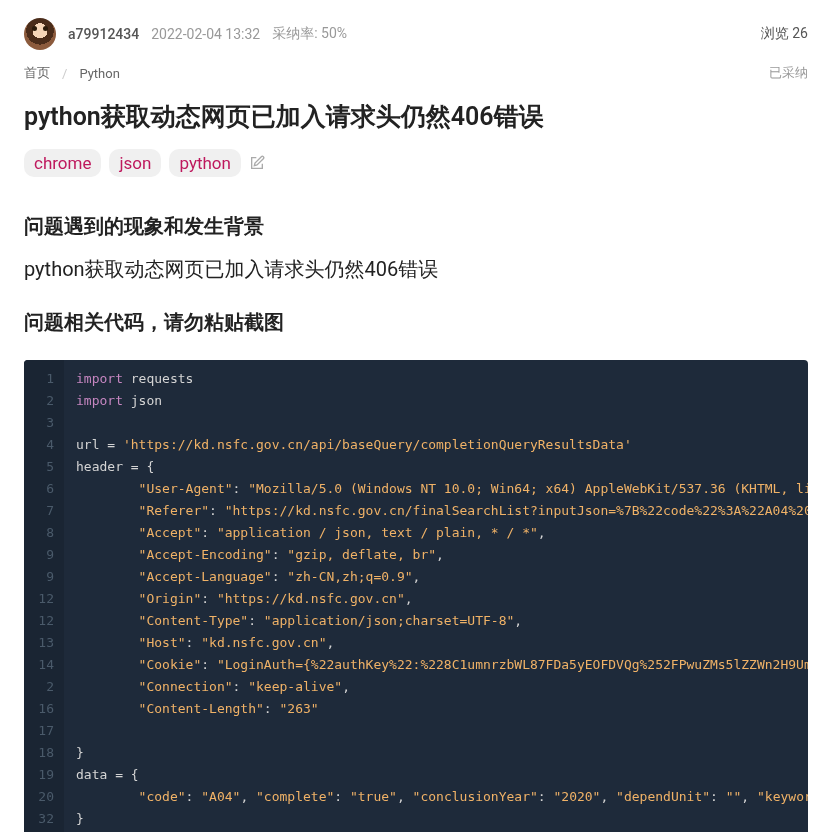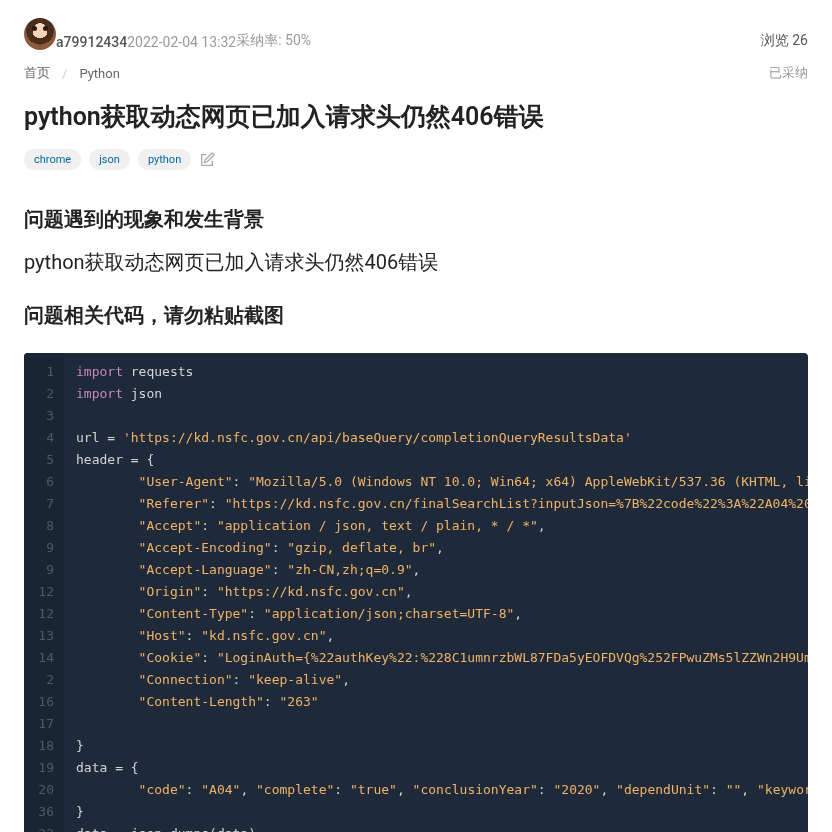--- a/index.html
+++ b/index.html
@@ -1,30 +1,30 @@
 <!DOCTYPE html>
 <html><head>
 <meta charset="utf-8">
 <style>
 *{margin:0;padding:0;box-sizing:border-box}
 body{font-family:-apple-system,BlinkMacSystemFont,"Segoe UI",Roboto,sans-serif;background:#fff;color:#333;width:832px;overflow:hidden}
-.hdr{display:flex;align-items:flex-end;padding:18px 24px 10px;gap:0}
+.hdr{display:flex;align-items:center;padding:18px 24px 10px;gap:12px}
 .av{width:32px;height:32px;border-radius:50%;background:radial-gradient(circle at 50% 40%,#f5d5b8 30%,#4a2c1a 30% 55%,#8b5a3c 55%);position:relative;overflow:hidden}
 .av::before{content:"";position:absolute;top:8px;left:8px;width:5px;height:5px;border-radius:50%;background:#2a1a0a;box-shadow:11px 0 #2a1a0a}
 .un{color:#555;font-weight:500;font-size:14px}
 .dt{color:#999;font-size:14px}
 .ar{color:#999;font-size:14px}
 .rt{margin-left:auto;color:#555;font-size:14px}
 .bc{padding:4px 24px 8px;font-size:13px;display:flex;align-items:center;gap:12px}
 .bc a{color:#666;text-decoration:none;cursor:pointer}
 .bc .sep{color:#ccc}
 .st{margin-left:auto;color:#999;font-size:13px}
 h1{padding:10px 24px 16px;font-size:25px;font-weight:600;color:#222}
 .tags{padding:0 24px 18px;display:flex;gap:8px;align-items:center}
-.tag{background:#f0f0f0;color:#0369a1;padding:4px 10px;font-size:11px;border-radius:10px;cursor:pointer}
+.tag{background:#f0f0f0;color:#be185d;padding:4px 10px;font-size:17px;border-radius:10px;cursor:pointer}
 .ed{width:16px;height:16px;color:#aaa;cursor:pointer}
 .ed svg{width:100%;height:100%}
 .sec{padding:8px 24px;font-size:20px;color:#222}
 .sec.b{font-weight:600;margin-top:10px}
 .code{margin:16px 24px 0;background:#1e2a3a;border-radius:4px 4px 0 0;overflow:hidden;display:flex;font-family:Consolas,Monaco,monospace;font-size:13px;line-height:22px}
 .gut{background:#1a2533;color:#4a5a6a;text-align:right;padding:8px 10px 8px 8px;user-select:none;min-width:40px}
 .src{padding:8px 12px;color:#d4d4d4;white-space:pre;overflow:hidden}
 .kw{color:#c586c0}
 .str{color:#f0b267}
 </style>
@@ -77,21 +77,21 @@
       <div>12</div>
       <div>12</div>
       <div>13</div>
       <div>14</div>
       <div>2</div>
       <div>16</div>
       <div>17</div>
       <div>18</div>
       <div>19</div>
       <div>20</div>
-      <div>36</div>
+      <div>32</div>
       <div>22</div>
       <div>23</div>
 </div>
 <div class="src"><span class="kw">import</span><span> requests</span>
 <span class="kw">import</span><span> json</span>
 
 <span>url = </span><span class="str">'https://kd.nsfc.gov.cn/api/baseQuery/completionQueryResultsData'</span>
 <span>header = {</span>
 <span class="str">        "User-Agent"</span><span>: </span><span class="str">"Mozilla/5.0 (Windows NT 10.0; Win64; x64) AppleWebKit/537.36 (KHTML, like Ge</span>
 <span class="str">        "Referer"</span><span>: </span><span class="str">"https://kd.nsfc.gov.cn/finalSearchList?inputJson=%7B%22code%22%3A%22A04%20%E7%B</span>

